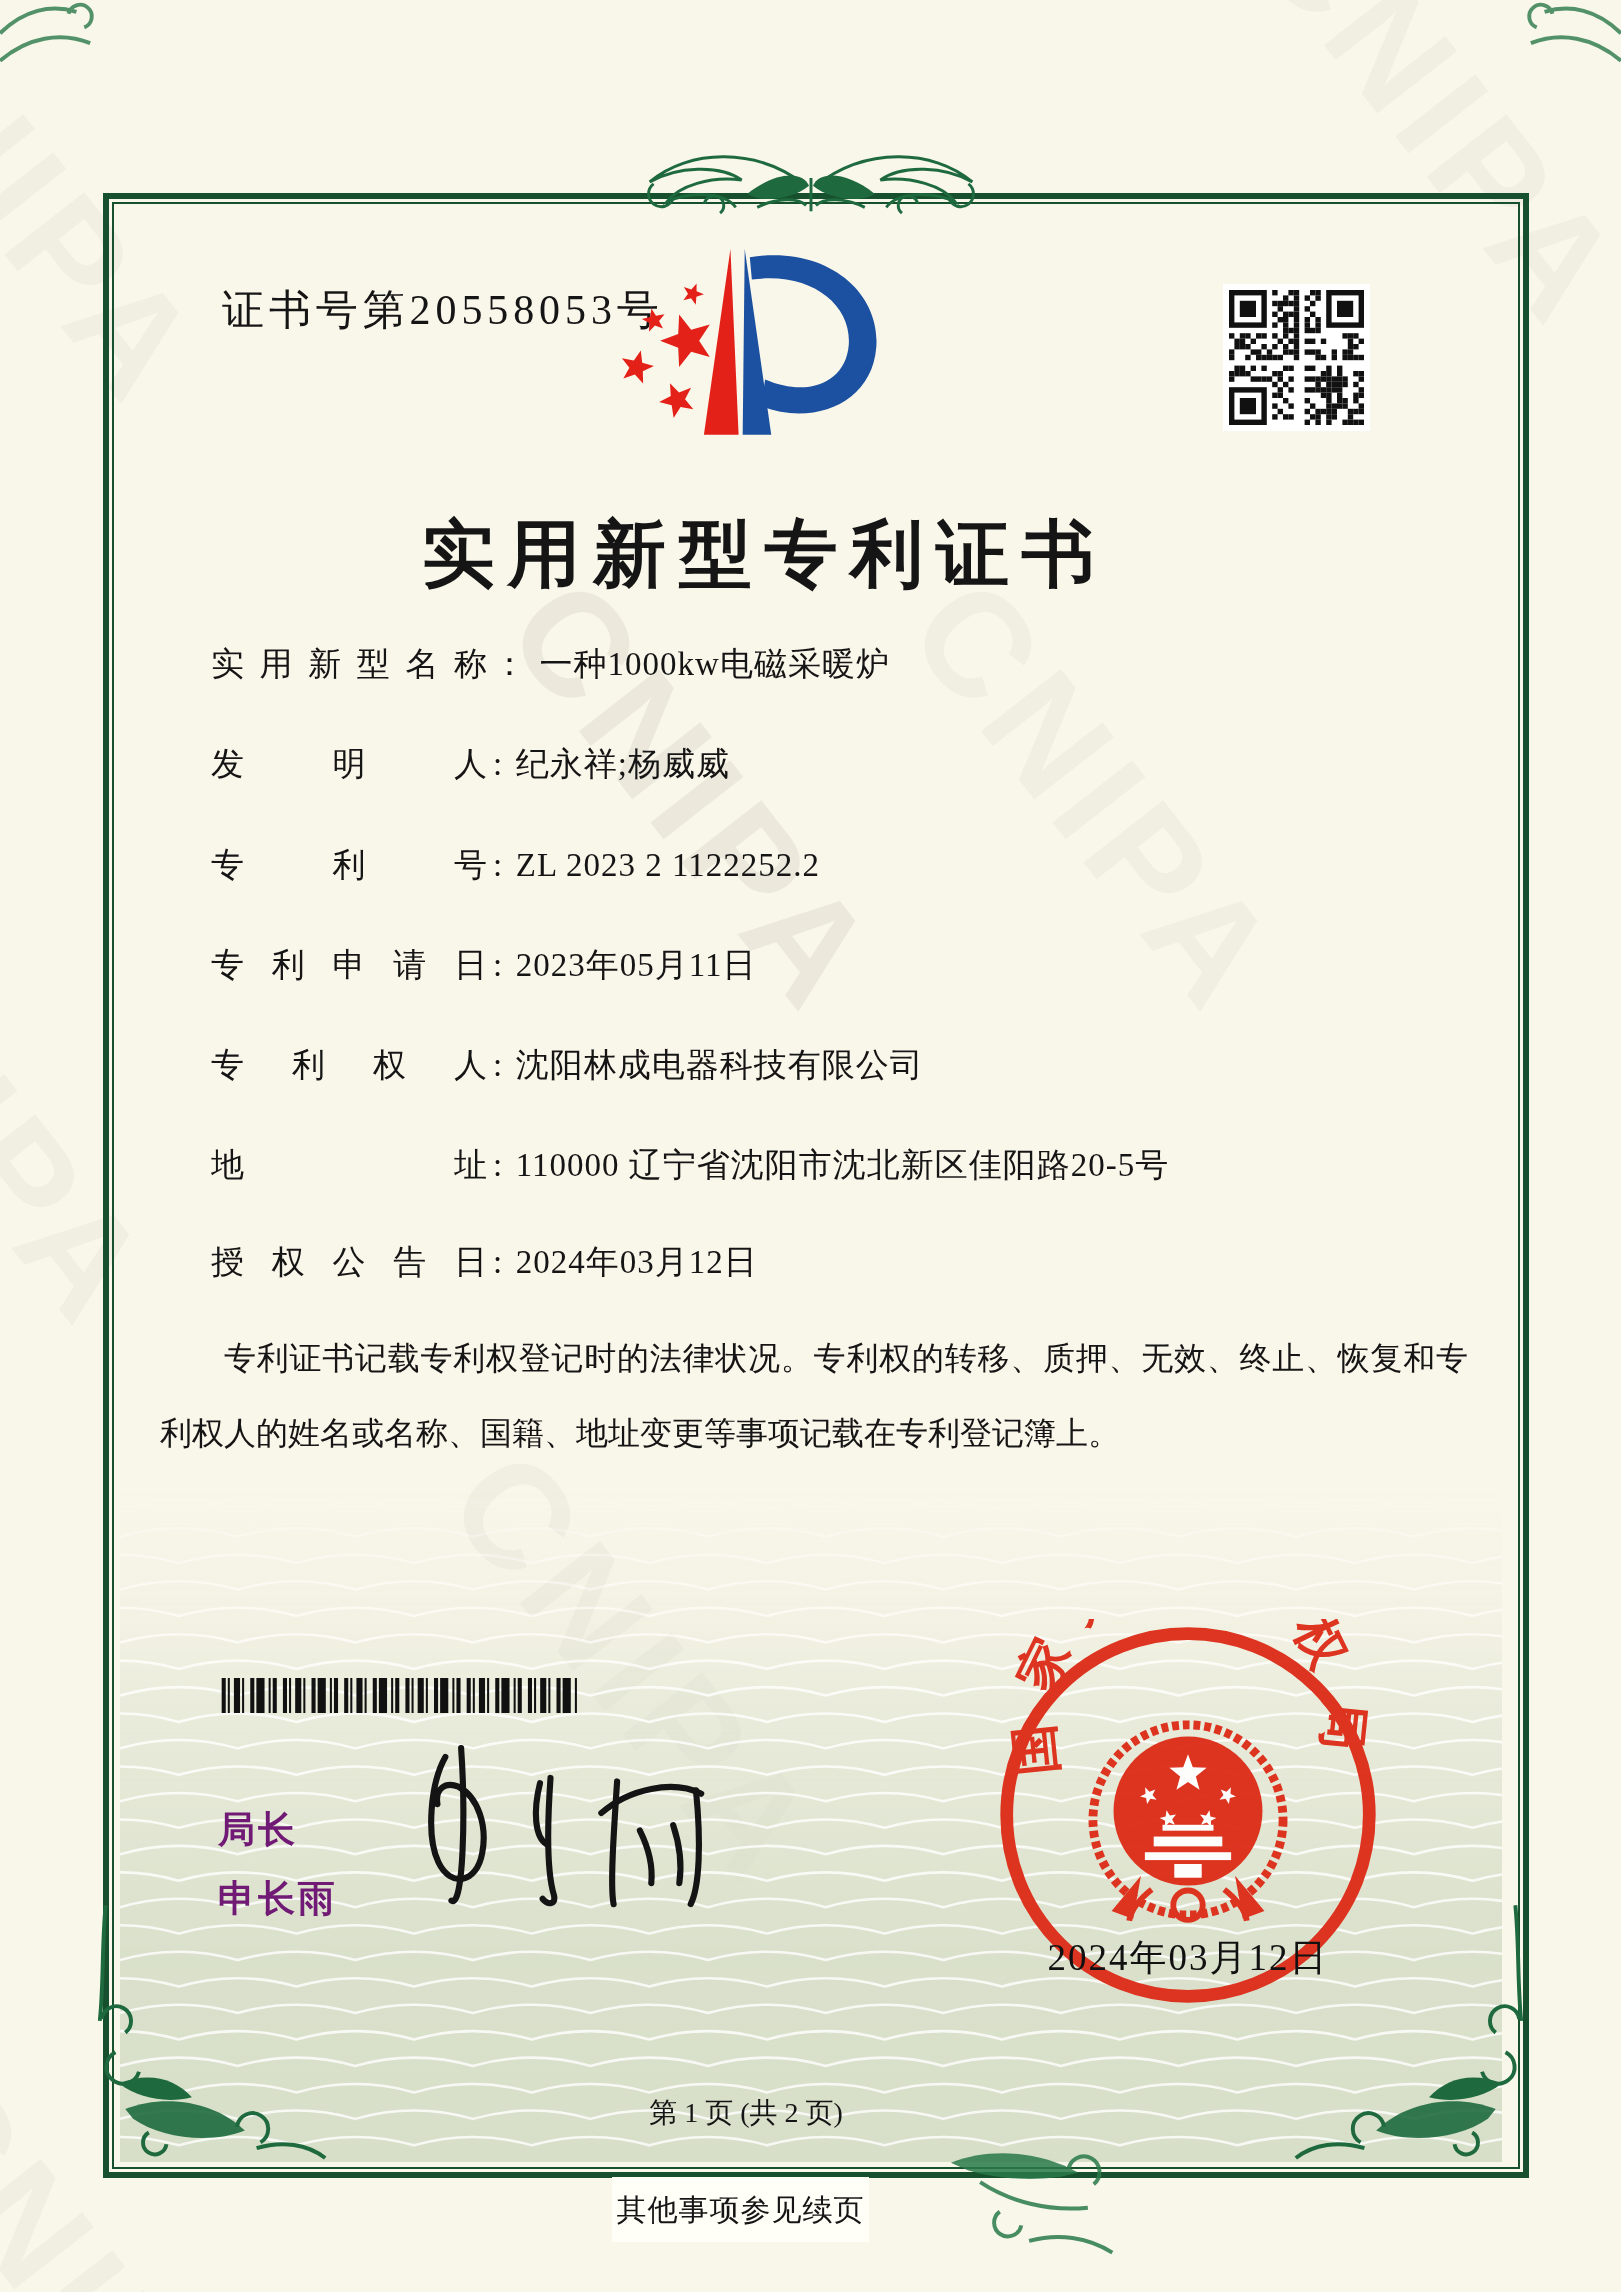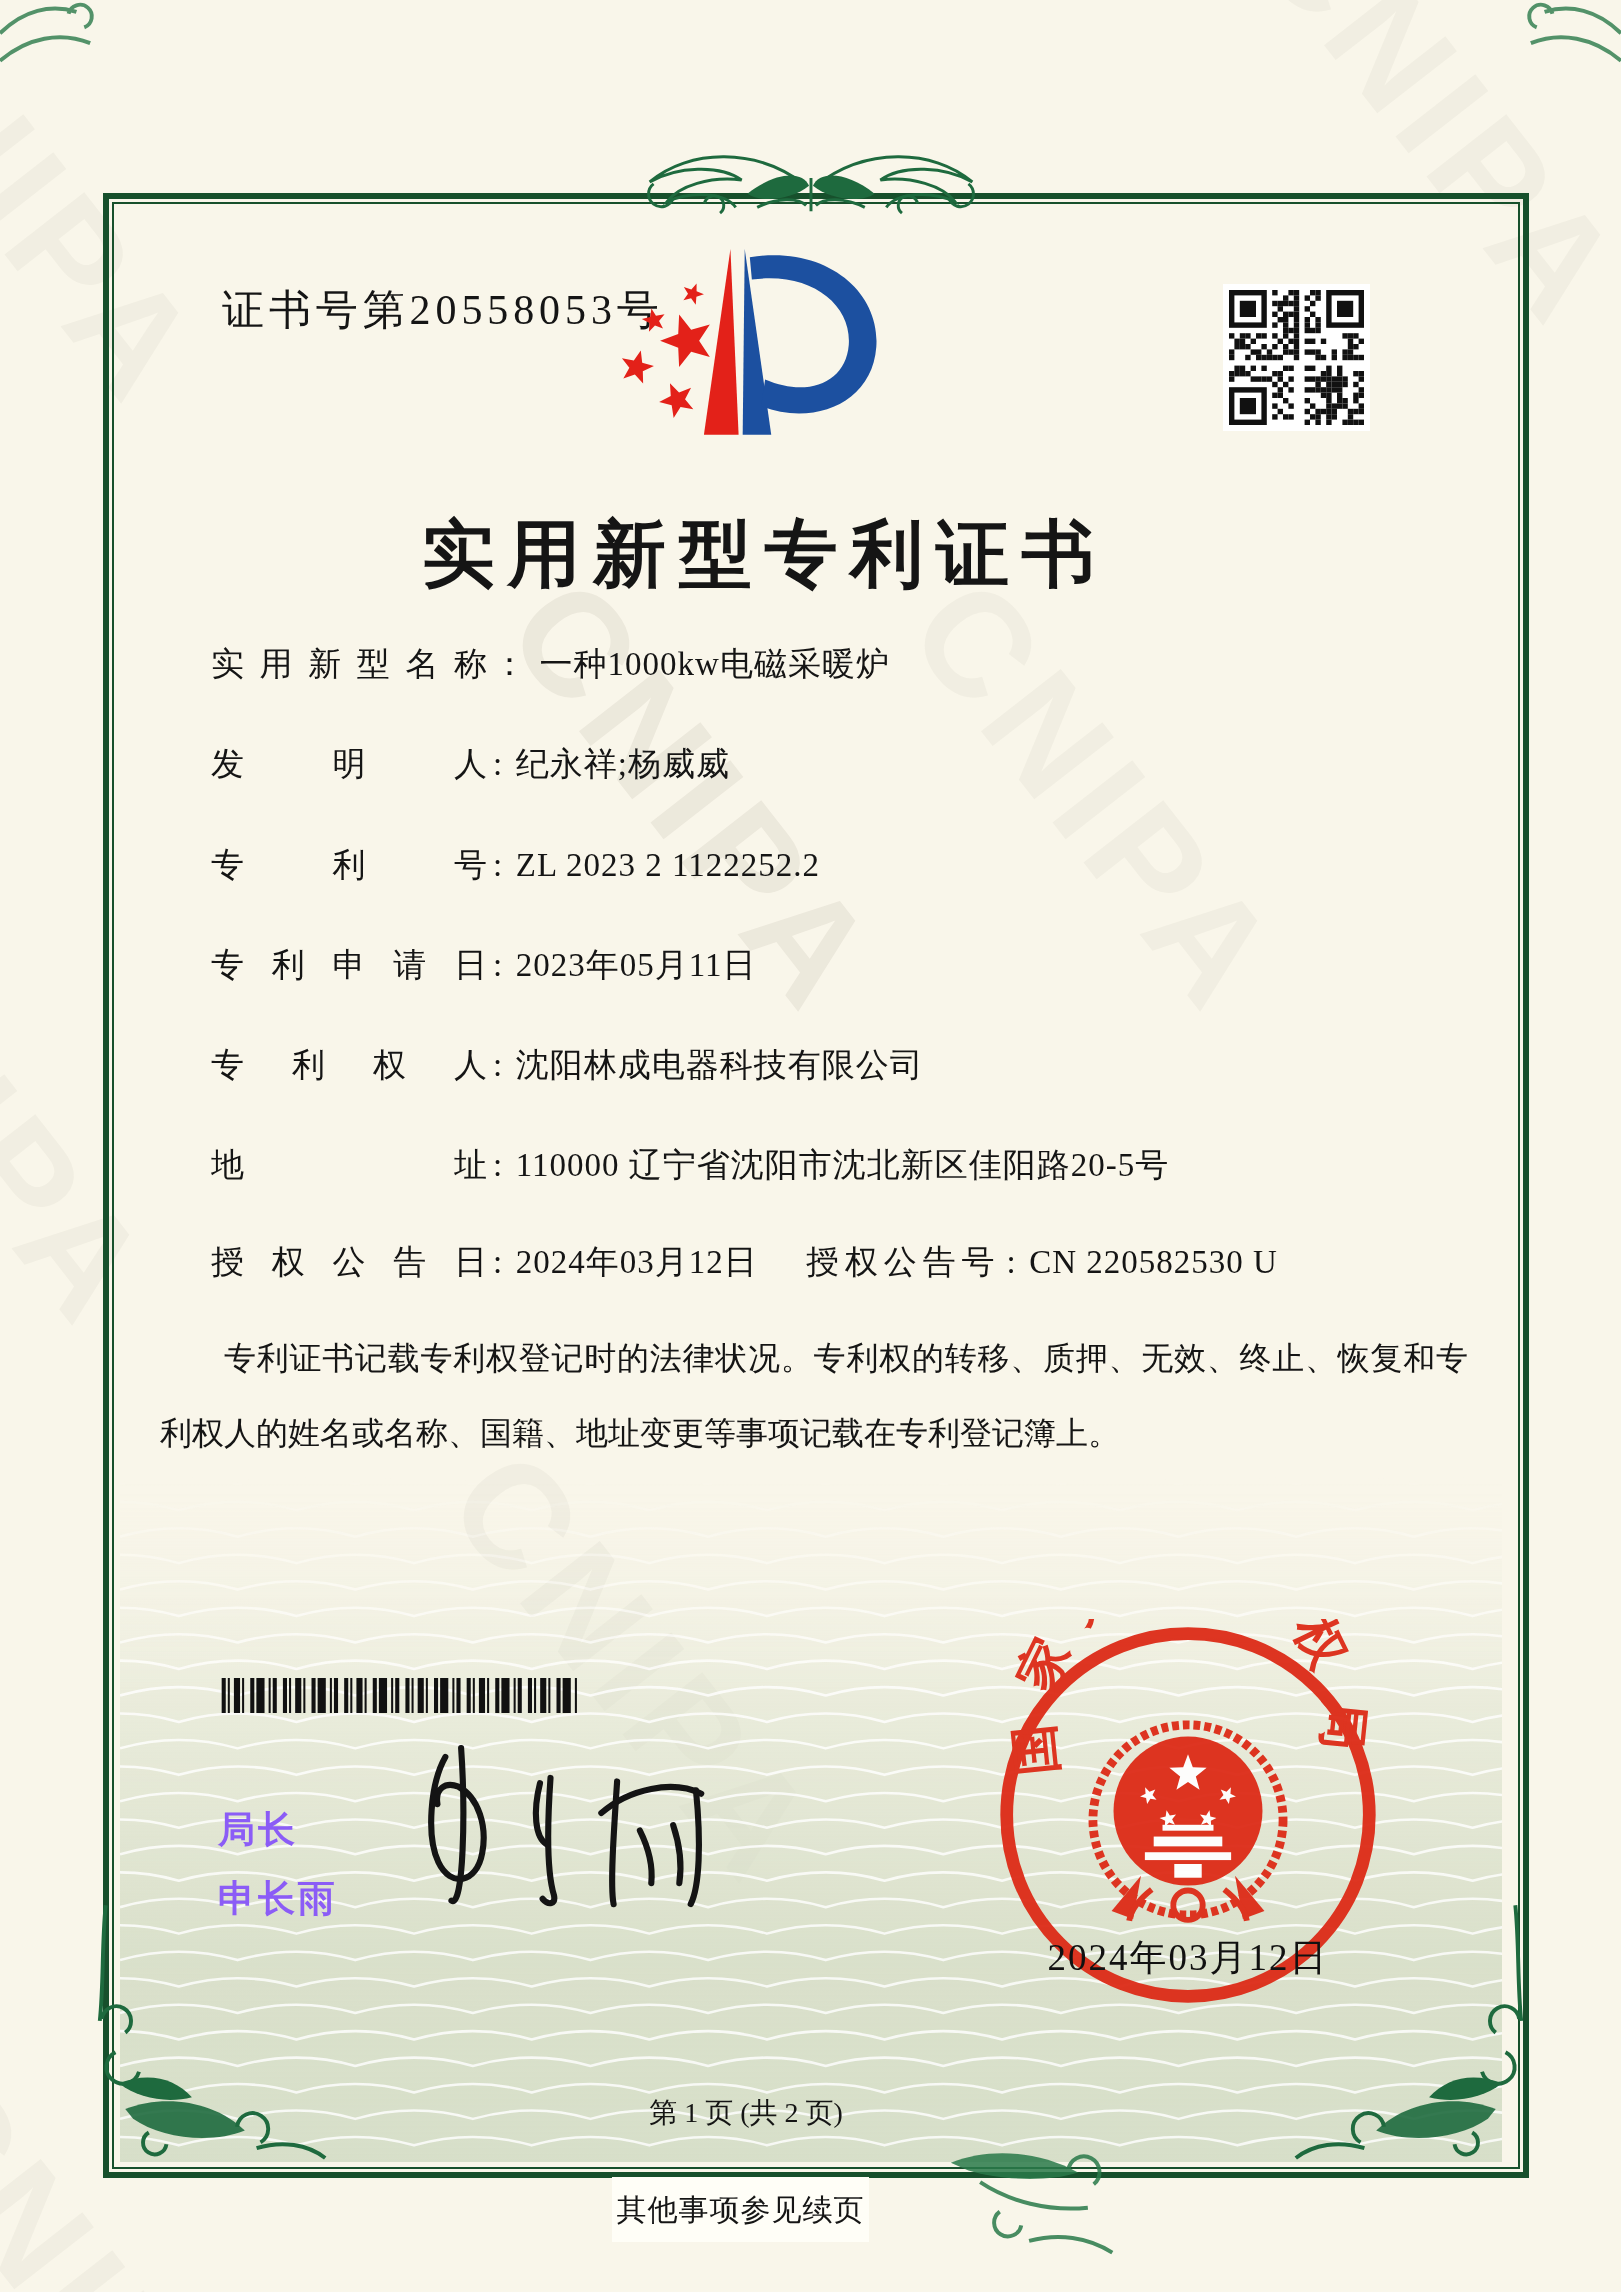--- a/index.html
+++ b/index.html
@@ -44,21 +44,21 @@
   .f-label2{display:inline-block;letter-spacing:5.9px;}
 
   
   .paras{position:absolute;left:160px;top:1321px;width:1308px;z-index:5;font-size:32px;
          line-height:75px;text-align:justify;}
   .paras p{margin:0;text-indent:2em;}
 
   
   .barcode{position:absolute;left:220px;top:1678px;z-index:5;}
   .officer{position:absolute;left:218px;z-index:6;font-family:"Liberation Sans","DejaVu Sans",sans-serif;
-           font-size:37px;font-weight:600;letter-spacing:2.9px;color:#8b5cf6;}
+           font-size:37px;font-weight:600;letter-spacing:2.9px;color:#701a75;}
   .officer.t1{top:1805px;}
   .officer.t2{top:1874px;}
   .sig{position:absolute;left:384px;top:1727px;z-index:6;}
 
   
   .seal{position:absolute;left:992px;top:1619px;width:392px;height:392px;z-index:7;opacity:.95;}
   .seal-date{position:absolute;left:1031px;top:1933px;width:314px;text-align:center;font-size:37px;
              letter-spacing:2px;color:#111;z-index:8;}
 
   
@@ -410,23 +410,20 @@
       <span class="f-label">专利申请日</span><span class="f-colon">:</span><span class="f-val">2023年05月11日</span>
     </div>
     <div class="frow" style="top:1038px;">
       <span class="f-label">专利权人</span><span class="f-colon">:</span><span class="f-val">沈阳林成电器科技有限公司</span>
     </div>
     <div class="frow" style="top:1138px;">
       <span class="f-label">地址</span><span class="f-colon">:</span><span class="f-val">110000 辽宁省沈阳市沈北新区佳阳路20-5号</span>
     </div>
     <div class="frow" style="top:1235px;width:1264px;">
       <span class="f-label">授权公告日</span><span class="f-colon">:</span><span class="f-val">2024年03月12日</span>
-      <span class="grant2">
-        <span class="f-label2">授权公告号</span><span class="f-colon">:</span><span class="f-val">CN 220582530 U</span>
-      </span>
     </div>
   </div>
 
   <div class="paras">
     <p>专利证书记载专利权登记时的法律状况。专利权的转移、质押、无效、终止、恢复和专利权人的姓名或名称、国籍、地址变更等事项记载在专利登记簿上。</p>
   </div>
 
   <svg class="barcode" id="barSvg" width="365" height="35" viewBox="0 0 372 36">
       <rect x="0.0" y="0" width="4.2" height="36" fill="#111"></rect>
       <rect x="6.3" y="0" width="2.1" height="36" fill="#111"></rect>

